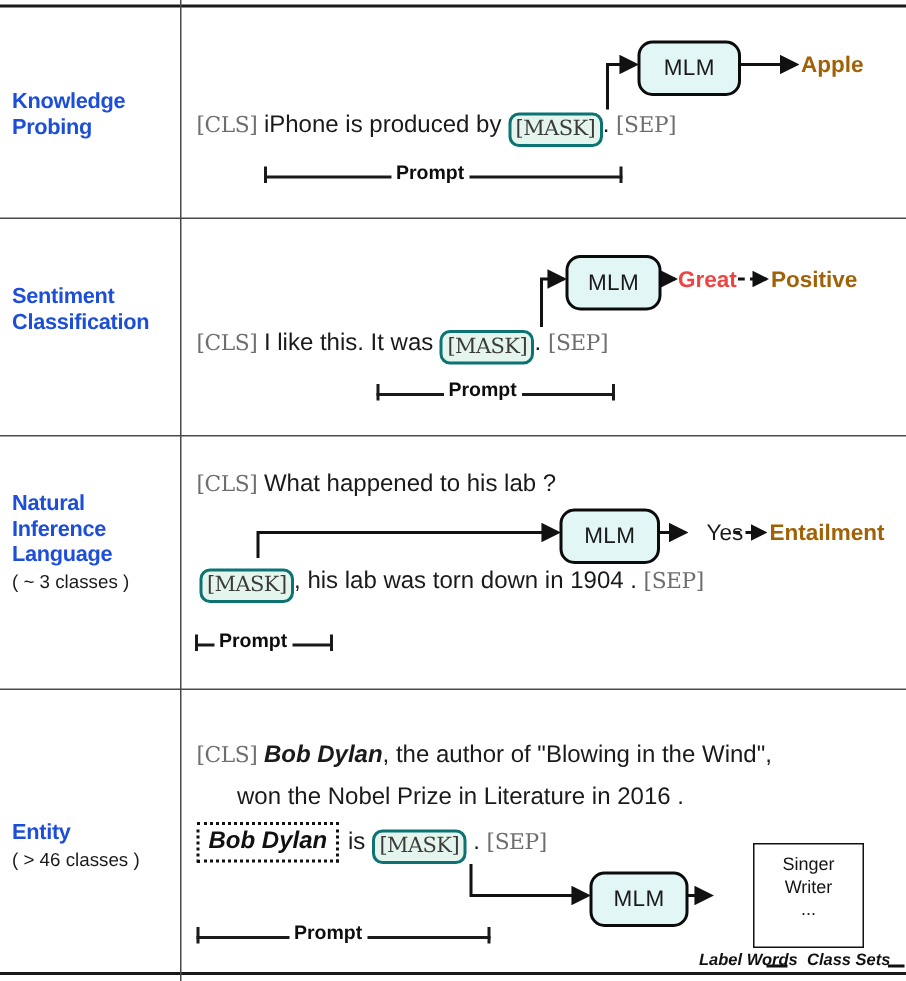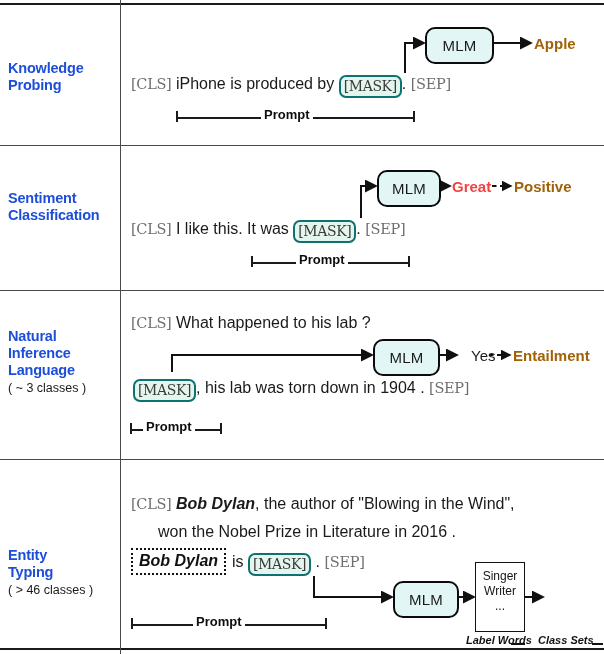--- a/index.html
+++ b/index.html
@@ -201,21 +201,20 @@
 
   <div class="prompt" style="left:130px;top:423px;width:92px;">
     <div class="cap" style="left:0;"></div>
     <div class="bar" style="left:0;width:92px;"></div>
     <div class="cap" style="left:90px;"></div>
     <div class="lbl" style="left:13px;">Prompt</div>
   </div>
 
   <div class="task" style="top:547px;">
     <div class="tname">Entity</div>
-    <div class="tname">Typing</div>
     <div class="tsub">( &gt; 46 classes )</div>
   </div>
 
   <div class="sent" style="left:131px;top:494px;">
     <span class="tok">[CLS]</span><span class="word">&nbsp;</span><span class="bi">Bob Dylan</span><span class="word">, the author of "Blowing in the Wind",</span>
   </div>
 
   <div class="sent" style="left:142px;top:522px;margin-left:16px;">
     <span class="word">won the Nobel Prize in Literature in 2016 .</span>
   </div>
@@ -225,21 +224,21 @@
   </div>
 
   <div class="sent" style="left:232px;top:552px;">
     <span class="word">is</span><span class="word">&nbsp;</span><span class="mask">[MASK]</span><span class="word">&nbsp;</span><span class="word">.</span><span class="word">&nbsp;</span><span class="tok">[SEP]</span>
   </div>
 
   <div class="mlm" style="left:393px;top:581px;width:62px;height:33px;">
     <span>MLM</span>
   </div>
 
-  <div class="pbox" style="left:475px;top:562px;width:50px;height:70px;padding-top:6px;">
+  <div class="pbox" style="left:502px;top:562px;width:74px;height:70px;padding-top:6px;">
     <div class="line">Singer</div>
     <div class="line">Writer</div>
     <div class="line">...</div>
   </div>
   <div class="caption" style="left:466px;top:634px;">Label Words</div>
   <div class="caprule" style="left:511px;top:643px;width:14px;"></div>
 
   <div class="caption" style="left:538px;top:634px;">Class Sets</div>
   <div class="caprule" style="left:592px;top:643px;width:11px;"></div>
 

